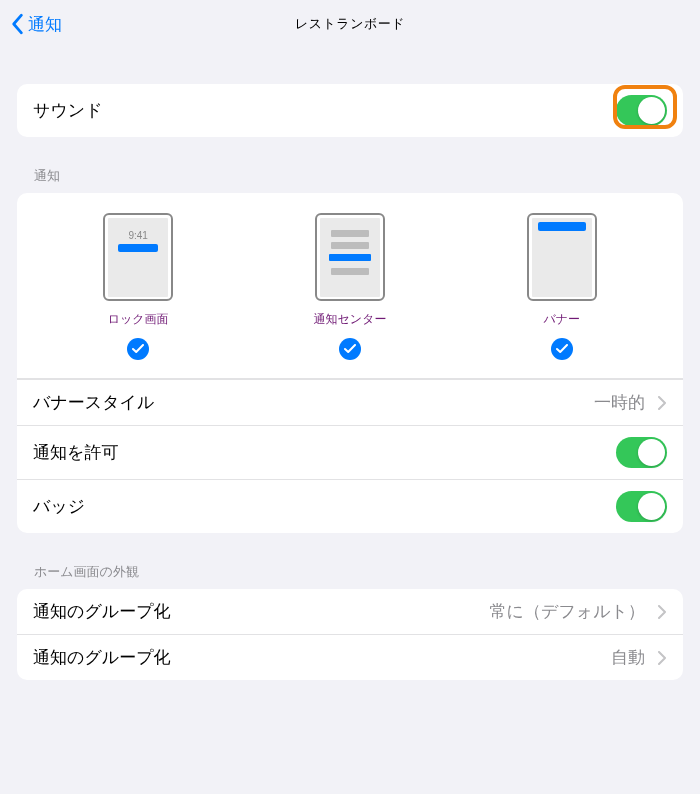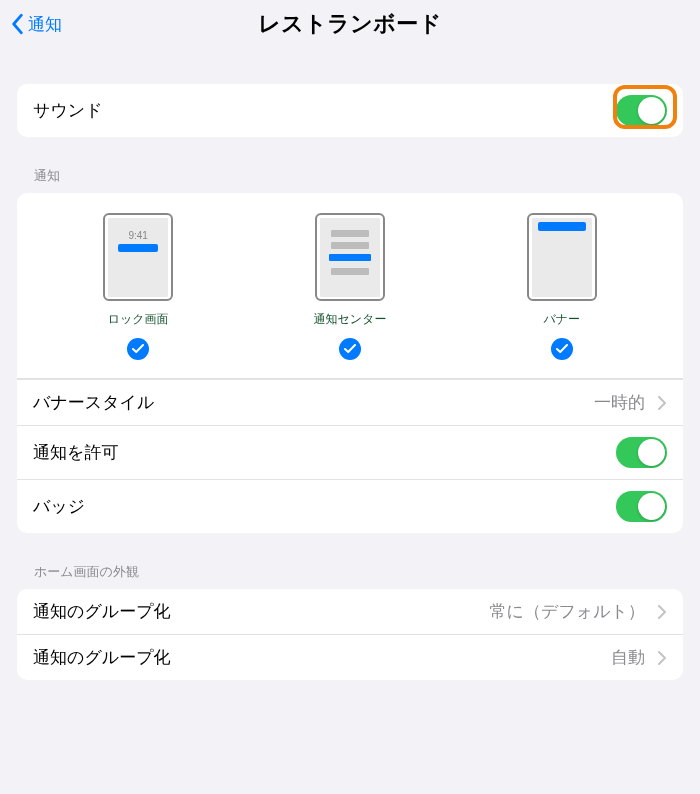--- a/index.html
+++ b/index.html
@@ -26,22 +26,22 @@
       height: 48px;
       display: flex;
       align-items: center;
       color: #007aff;
       font-size: 17px;
       cursor: pointer;
       gap: 4px;
     }
     .back svg { width: 14px; height: 22px; }
     .title {
-      font-size: 22px;
-      font-weight: 700;
+      font-size: 13px;
+      font-weight: 400;
       letter-spacing: 0.5px;
     }
     .section-header {
       font-size: 13px;
       color: #8a8a8e;
       padding: 0 34px 8px;
       margin-top: 30px;
     }
     .group {
       background: #fff;
@@ -97,21 +97,21 @@
     }
     .style-col {
       display: flex;
       flex-direction: column;
       align-items: center;
       gap: 10px;
       cursor: pointer;
     }
     .style-label {
       font-size: 12px;
-      color: #14532d;
+      color: #701a75;
     }
     .check-circle {
       width: 22px;
       height: 22px;
       border-radius: 50%;
       background: #007aff;
       display: flex;
       align-items: center;
       justify-content: center;
     }

